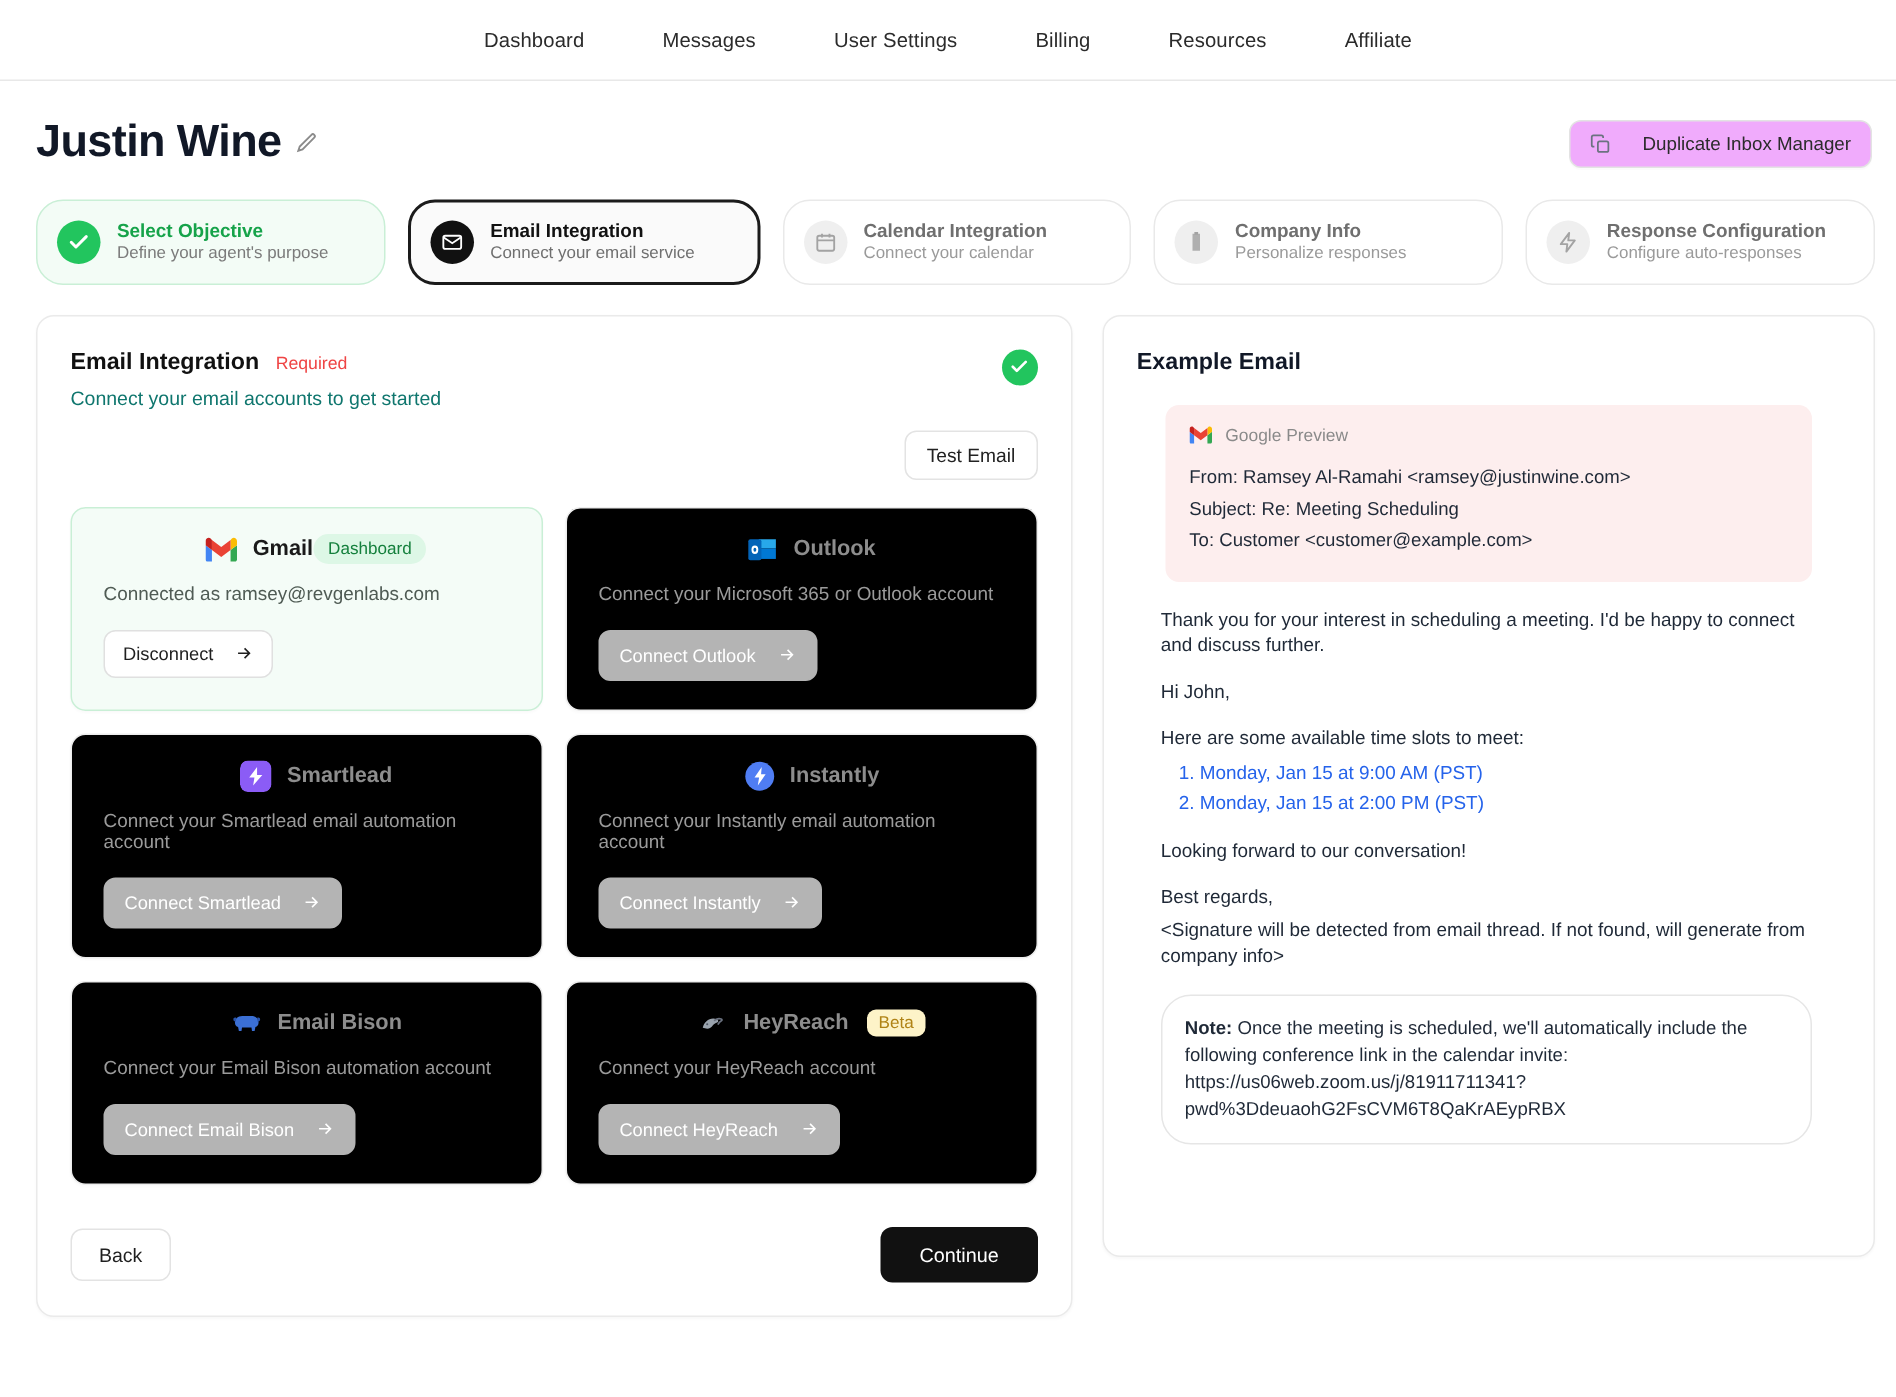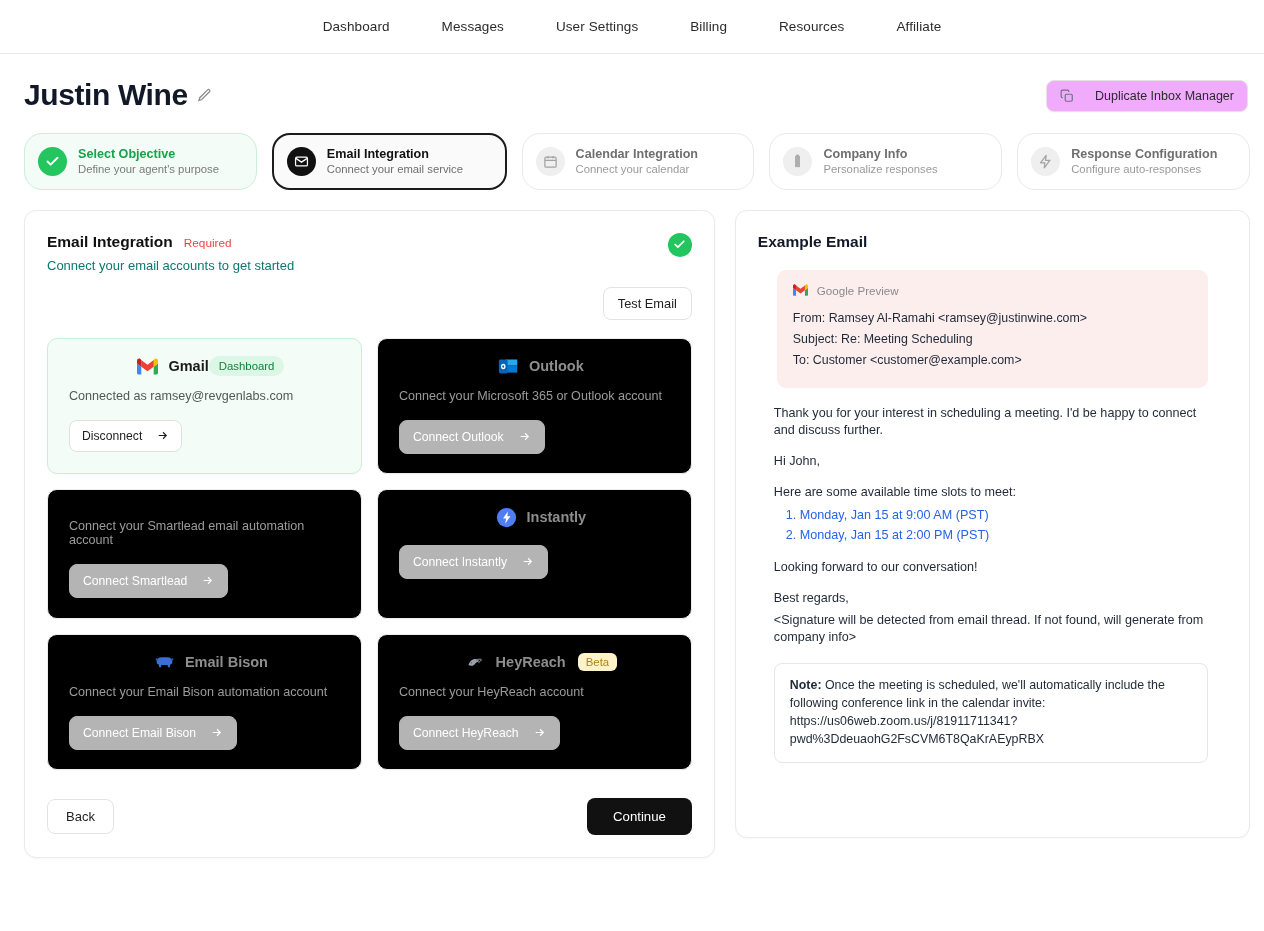--- a/index.html
+++ b/index.html
@@ -165,21 +165,21 @@
   }
   .gp { display:flex; align-items:center; gap: 9px; margin-bottom: 11px; }
   .gp-label { font-size: 11.6px; color: #8a8a8a; }
   .mline { font-size: 12.4px; color:#1f2937; line-height: 1.72; }
   .mbody { margin: 17px 19px 0 16px; }
   .mp { font-size: 12.6px; color:#1f2937; line-height: 1.42; margin-bottom: 13px; }
   .mp.tight { margin-bottom: 4px; }
   .slots { list-style: decimal; margin: 0 0 13px 26px; }
   .slots li { font-size: 12.6px; color:#2563eb; line-height: 1.58; }
   .note {
-    border:1px solid #e6e6e6; border-radius: 8px; padding: 13px 15px;
+    border:1px solid #e6e6e6; border-radius: 20px; padding: 13px 15px;
     margin-top: 16px; font-size: 12.4px; line-height: 1.45; color:#1f2937;
   }
   .note b { font-weight: bold; }
 </style>
 </head>
 <body>
 
 <div class="topnav">
   <a href="#">Dashboard</a>
   <a href="#">Messages</a>
@@ -342,20 +342,31 @@
         <div class="card-desc">Connect your Microsoft 365 or Outlook account</div>
         <div class="card-btn btn-grey">
           <span>Connect Outlook</span>
           <svg class="arr" viewBox="0 0 24 24" fill="none" stroke="currentColor" stroke-width="2">
               <path d="M5 12h14M13 6l6 6-6 6"></path>
             </svg>
         </div>
       </div>
 
       <div class="card muted">
+        <div class="card-top">
+          <div class="card-name">
+            <span>
+              <svg class="picon sq" viewBox="0 0 24 24">
+                <rect width="24" height="24" rx="6" fill="#8b5cf6"></rect>
+                <path d="M13 5 7 13h4l-1 6 7-8h-4z" fill="#fff"></path>
+              </svg>
+            </span>
+            <span class="cn-label">Smartlead</span>
+          </div>
+        </div>
         <div class="card-desc">Connect your Smartlead email automation account</div>
         <div class="card-btn btn-grey">
           <span>Connect Smartlead</span>
           <svg class="arr" viewBox="0 0 24 24" fill="none" stroke="currentColor" stroke-width="2">
               <path d="M5 12h14M13 6l6 6-6 6"></path>
             </svg>
         </div>
       </div>
 
       <div class="card muted">
@@ -363,20 +374,21 @@
           <div class="card-name">
             <span>
               <svg class="picon" viewBox="0 0 24 24">
                 <circle cx="12" cy="12" r="11" fill="#4f7df3"></circle>
                 <path d="M13.5 5 8 13h3.5l-1 6 6-8.5h-3.5z" fill="#fff"></path>
               </svg>
             </span>
             <span class="cn-label">Instantly</span>
           </div>
         </div>
+        <div class="card-desc">Connect your Instantly email automation account</div>
         <div class="card-btn btn-grey">
           <span>Connect Instantly</span>
           <svg class="arr" viewBox="0 0 24 24" fill="none" stroke="currentColor" stroke-width="2">
               <path d="M5 12h14M13 6l6 6-6 6"></path>
             </svg>
         </div>
       </div>
 
       <div class="card muted">
         <div class="card-top">

